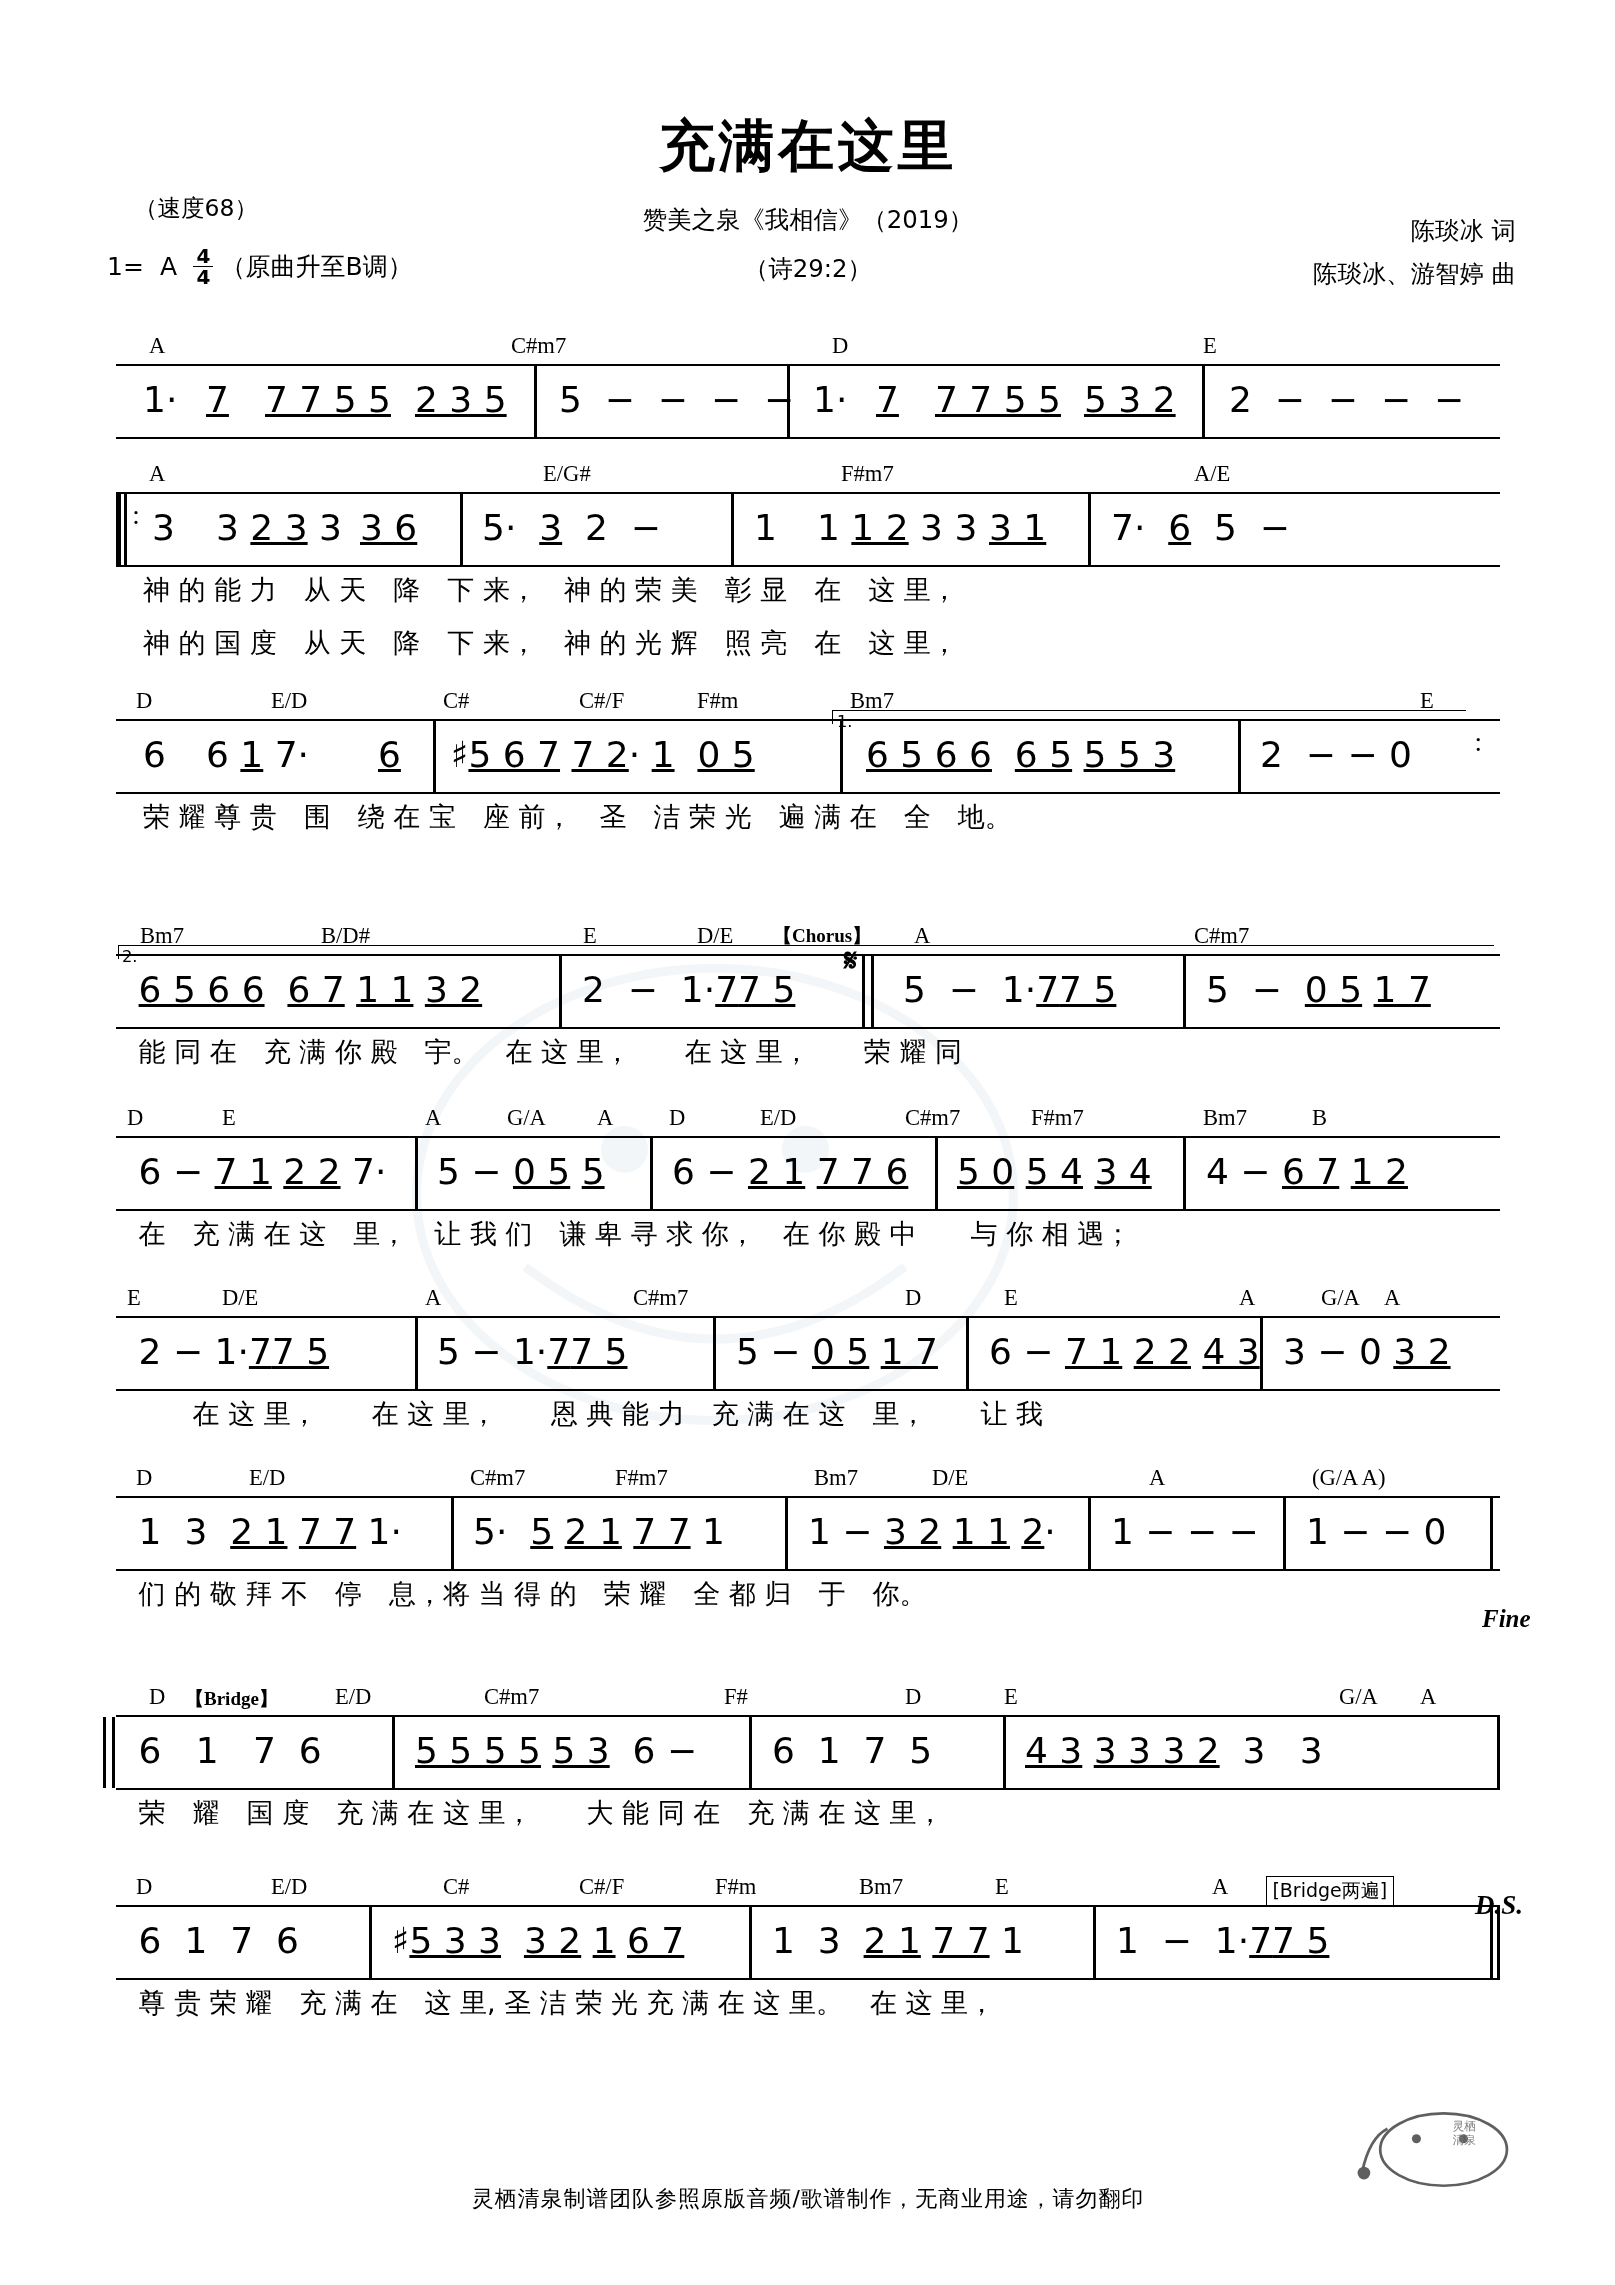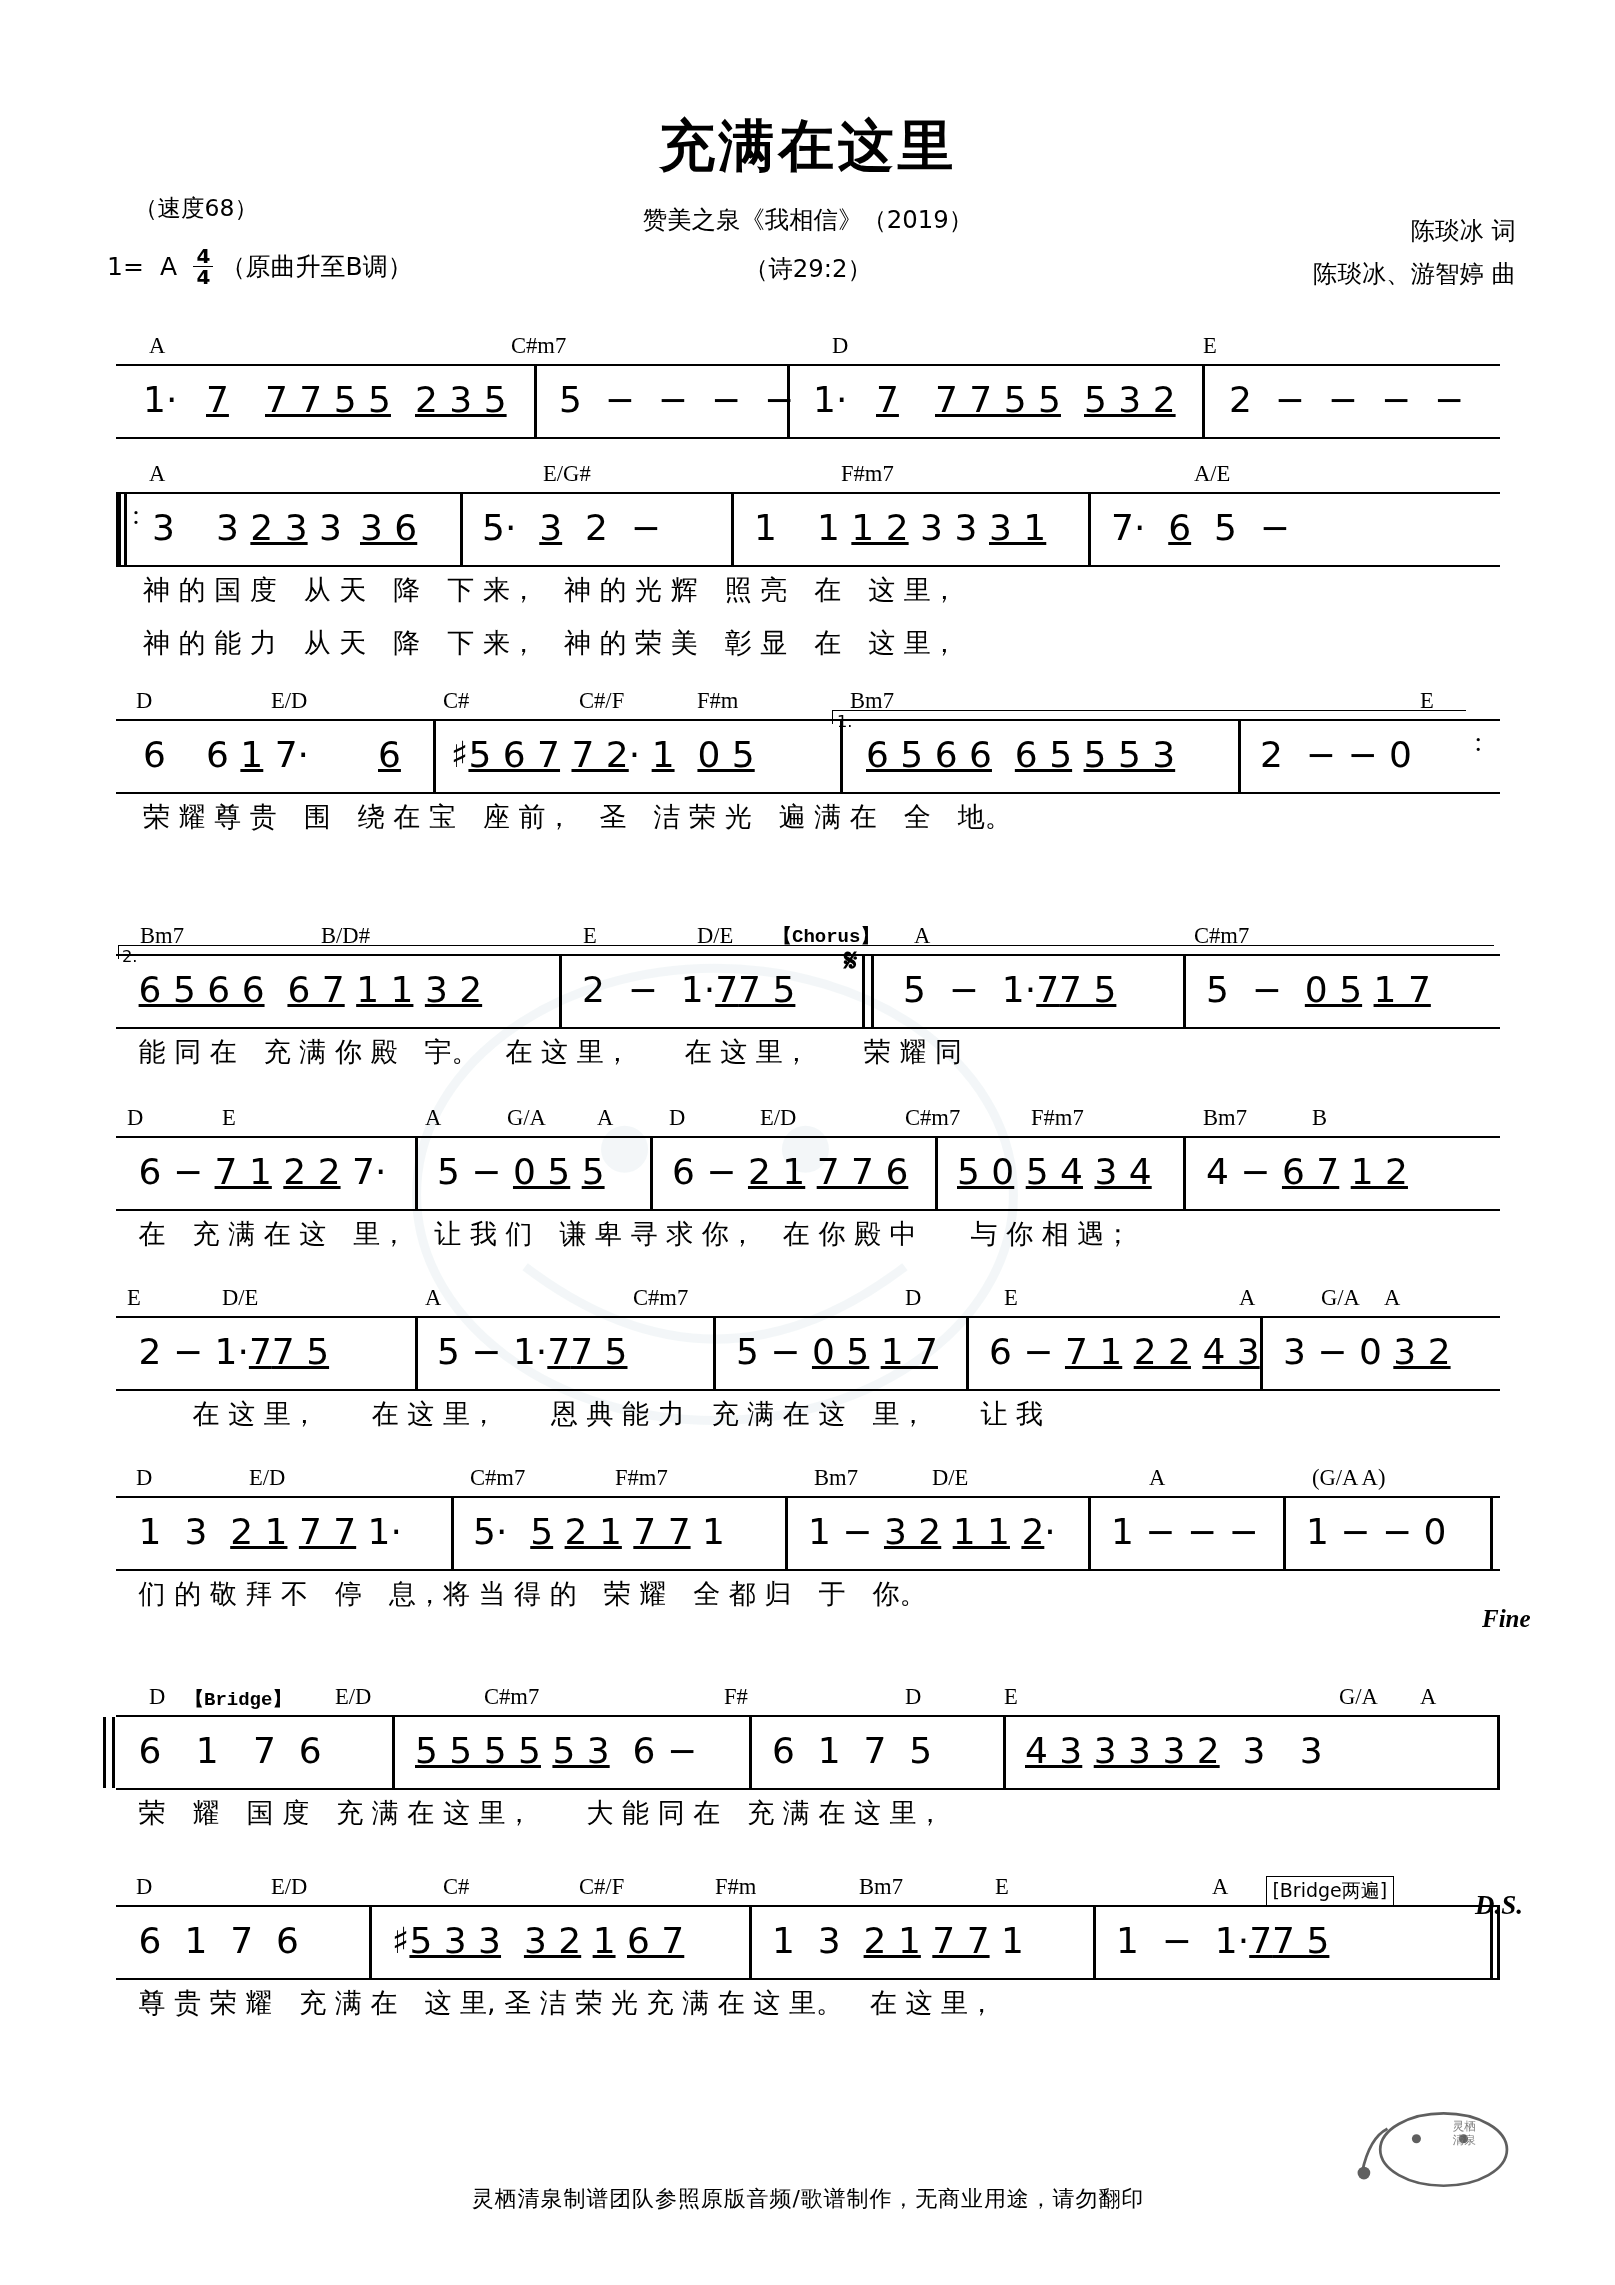--- a/index.html
+++ b/index.html
@@ -36,21 +36,21 @@
   .rep-start:before{content:"";position:absolute;left:0;top:0;bottom:0;width:5.4px;background:#000;}
   .rep-start:after{content:"";position:absolute;left:8.1px;top:0;bottom:0;width:2.7px;background:#000;}
   .dots{position:absolute;font-size:27px;line-height:12.7px;}
 
   .ending{position:absolute;font-size:16.3px;font-family:"DejaVu Sans",sans-serif;}
   .brk{position:absolute;border-top:1.8px solid #000;border-left:1.8px solid #000;height:12.7px;}
 
   .fine{position:absolute;font-size:25px;font-style:italic;font-weight:bold;font-family:"Liberation Serif",serif;}
   .ds{position:absolute;font-size:27px;font-style:italic;font-weight:bold;font-family:"Liberation Serif",serif;}
   .tagbox{position:absolute;font-size:19px;font-family:"DejaVu Sans",sans-serif;border:0.9px solid #000;padding:0.9px 5.4px;}
-  .chorus-tag{position:absolute;font-size:19px;font-family:Liberation Mono, monospace;font-weight:bold;}
+  .chorus-tag{position:absolute;font-size:19px;font-family:Liberation Serif, serif;font-weight:bold;}
 
   .footer{position:absolute;bottom:71px;left:0;width:1616px;text-align:center;font-size:22px;
           font-family:"DejaVu Sans",sans-serif;letter-spacing:0.9px;}
 
   .watermark{position:absolute;left:299px;top:923px;width:832px;height:579px;opacity:.09;}
   .logo{position:absolute;right:100px;bottom:90px;width:172px;height:109px;opacity:.85;}
 </style>
 </head>
 <body>
 
@@ -124,24 +124,24 @@
       <span class="bar" style="left:344px;"></span>
       <span class="n" style="left:366px;">5·&nbsp;&nbsp;<u>3</u>&nbsp;&nbsp;2&nbsp;&nbsp;−</span>
       <span class="bar" style="left:615px;"></span>
       <span class="n" style="left:638px;">1</span>
       <span class="n" style="left:701px;">1&nbsp;<u>1&nbsp;2</u>&nbsp;3&nbsp;3</span>
       <span class="n" style="left:873px;text-align:center;"><u>3&nbsp;1</u></span>
       <span class="bar" style="left:972px;"></span>
       <span class="n" style="left:995px;">7·&nbsp;&nbsp;<u>6</u>&nbsp;&nbsp;5&nbsp;&nbsp;−</span>
     </div>
     <div class="lyric">
+      <span class="ly" style="left:27px;">神 的 能 力　从 天　降　下 来，　神 的 荣 美　彰 显　在　这 里，</span>
+    </div>
+    <div class="lyric">
       <span class="ly" style="left:27px;">神 的 国 度　从 天　降　下 来，　神 的 光 辉　照 亮　在　这 里，</span>
-    </div>
-    <div class="lyric">
-      <span class="ly" style="left:27px;">神 的 能 力　从 天　降　下 来，　神 的 荣 美　彰 显　在　这 里，</span>
     </div>
   </div>
 
   <div class="sys" style="top:688px;">
     <div class="chords">
       <span class="chord" style="left:136px;">D</span>
       <span class="chord" style="left:271px;">E/D</span>
       <span class="chord" style="left:443px;">C#</span>
       <span class="chord" style="left:579px;">C#/F</span>
       <span class="chord" style="left:697px;">F#m</span>

